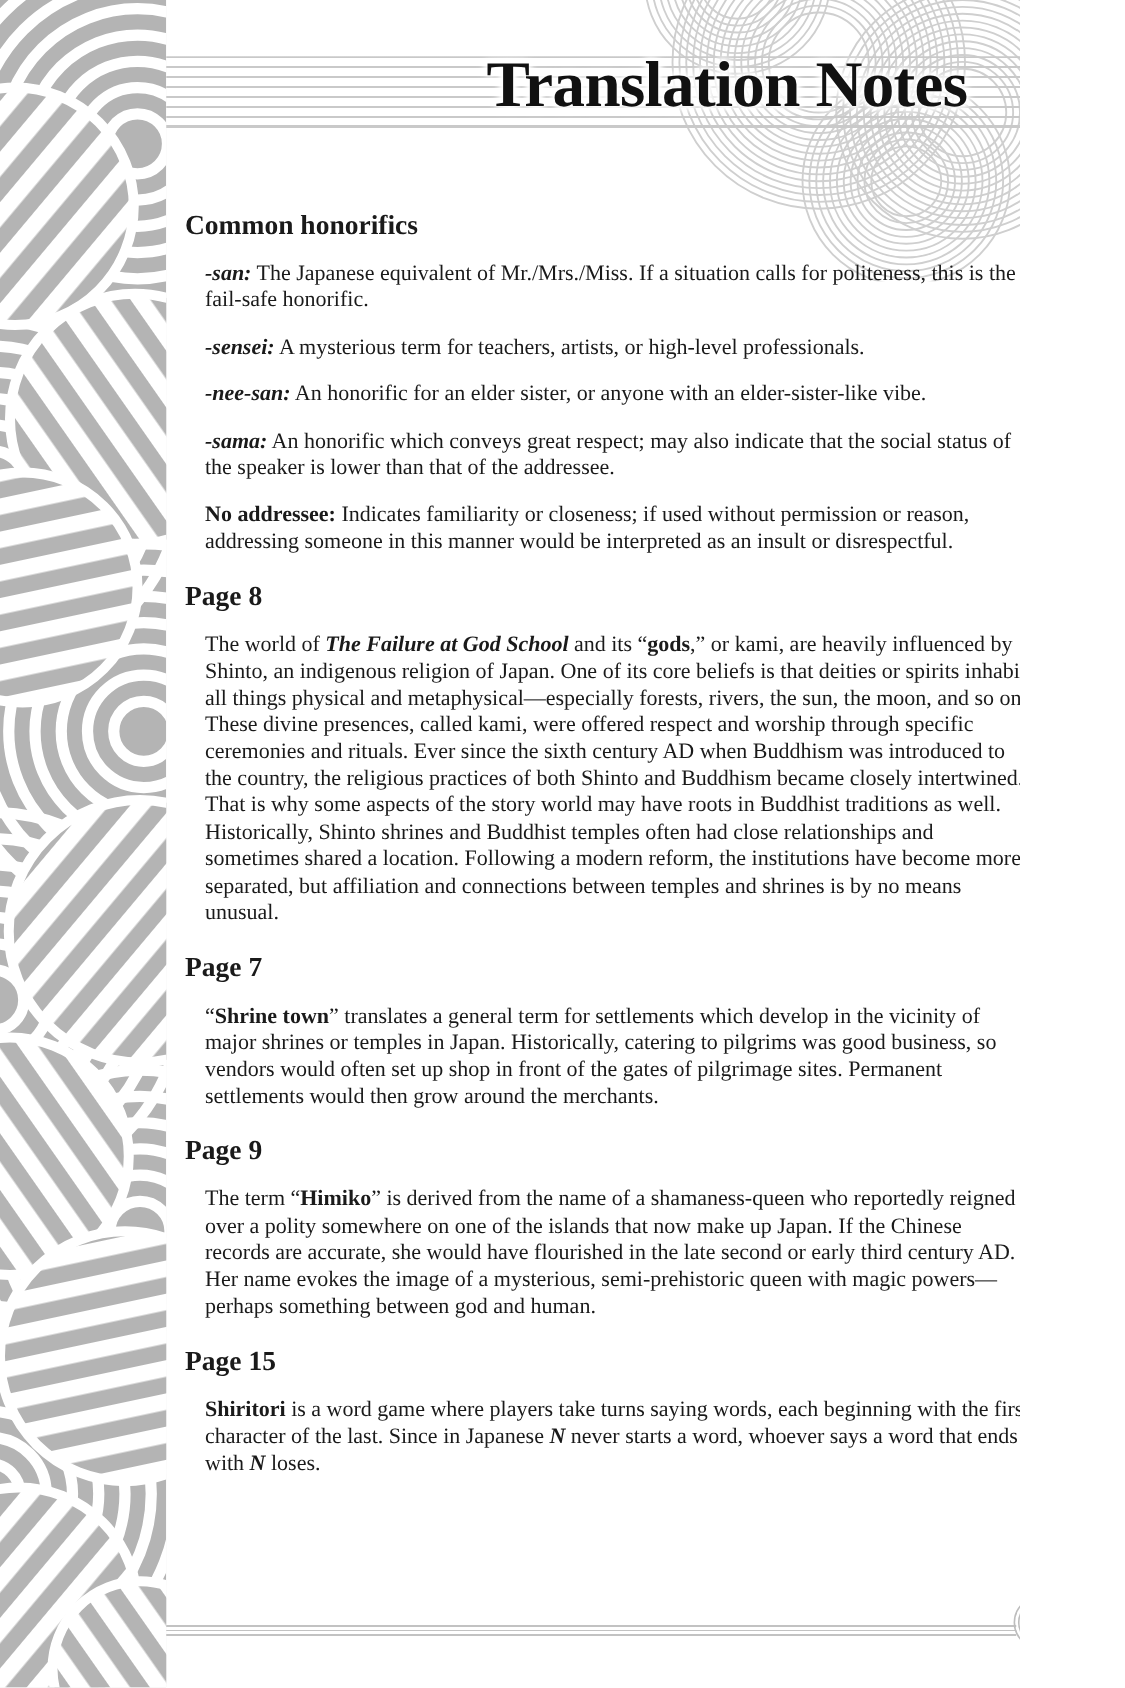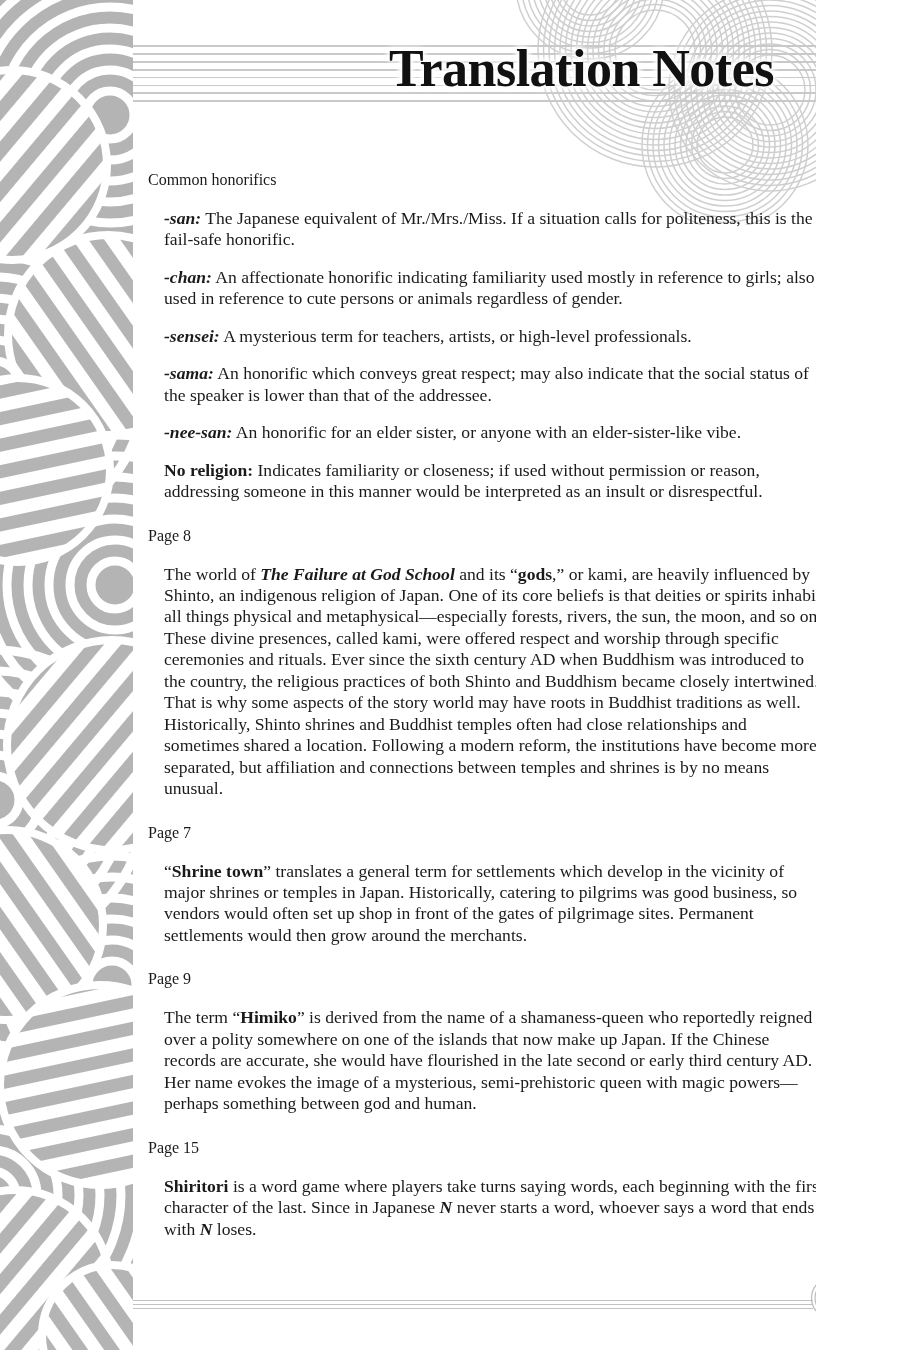--- a/index.html
+++ b/index.html
@@ -19,21 +19,21 @@
   #vline{position:absolute;left:848px;top:106px;width:9px;height:1158px;
          background:repeating-linear-gradient(to right,#c2c2c2 0 1.4px,rgba(0,0,0,0) 1.4px 3.8px);}
   #hline{position:absolute;left:133px;top:1300px;width:680px;height:9px;
          background:repeating-linear-gradient(to bottom,#c2c2c2 0 1.4px,rgba(0,0,0,0) 1.4px 3.8px);}
   #cknot{position:absolute;left:800px;top:1252px;}
   
   #content{position:absolute;left:148px;top:168px;width:692px;
            font-size:17.6px;line-height:21.45px;}
   .section{margin-top:21px;}
   .section:first-child{margin-top:0;}
-  .heading{font-size:16px;font-weight:normal;line-height:24px;margin:0 0 3px 0;}
+  .heading{font-size:22px;font-weight:bold;line-height:24px;margin:0 0 3px 0;}
   p{margin:16px;}
   .b{font-weight:bold;}
   .i{font-style:italic;font-weight:bold;}
   .bi{font-weight:bold;font-style:italic;}
 </style>
 </head>
 <body>
 
 <div id="page">
 
@@ -234,25 +234,24 @@
           <circle cx="52" cy="50" r="15"></circle>
         </g>
     </g>
   </svg>
 
   <div id="content">
 
     <div class="section">
       <div class="heading">Common honorifics</div>
       <p><span class="bi">-san:</span><span> The Japanese equivalent of Mr./Mrs./Miss. If a situation calls for politeness, this is the fail-safe honorific.</span></p>
-      <p><span class="bi">-chan:</span><span> An affectionate honorific indicating familiarity used mostly in reference to girls; also used in reference to cute persons or animals regardless of gender.</span></p>
       <p><span class="bi">-sensei:</span><span> A mysterious term for teachers, artists, or high-level professionals.</span></p>
+      <p><span class="bi">-nee-san:</span><span> An honorific for an elder sister, or anyone with an elder-sister-like vibe.</span></p>
       <p><span class="bi">-sama:</span><span> An honorific which conveys great respect; may also indicate that the social status of the speaker is lower than that of the addressee.</span></p>
-      <p><span class="bi">-nee-san:</span><span> An honorific for an elder sister, or anyone with an elder-sister-like vibe.</span></p>
-      <p><span class="b">No religion:</span><span> Indicates familiarity or closeness; if used without permission or reason, addressing someone in this manner would be interpreted as an insult or disrespectful.</span></p>
+      <p><span class="b">No addressee:</span><span> Indicates familiarity or closeness; if used without permission or reason, addressing someone in this manner would be interpreted as an insult or disrespectful.</span></p>
     </div>
 
     <div class="section">
       <div class="heading">Page 8</div>
       <p><span>The world of </span><span class="i">The Failure at God School</span><span> and its “</span><span class="b">gods</span><span>,” or kami, are heavily influenced by Shinto, an indigenous religion of Japan. One of its core beliefs is that deities or spirits inhabit all things physical and metaphysical—especially forests, rivers, the sun, the moon, and so on. These divine presences, called kami, were offered respect and worship through specific ceremonies and rituals. Ever since the sixth century AD when Buddhism was introduced to the country, the religious practices of both Shinto and Buddhism became closely intertwined. That is why some aspects of the story world may have roots in Buddhist traditions as well. Historically, Shinto shrines and Buddhist temples often had close relationships and sometimes shared a location. Following a modern reform, the institutions have become more separated, but affiliation and connections between temples and shrines is by no means unusual.</span></p>
     </div>
 
     <div class="section">
       <div class="heading">Page 7</div>
       <p><span>“</span><span class="b">Shrine town</span><span>” translates a general term for settlements which develop in the vicinity of major shrines or temples in Japan. Historically, catering to pilgrims was good business, so vendors would often set up shop in front of the gates of pilgrimage sites. Permanent settlements would then grow around the merchants.</span></p>

